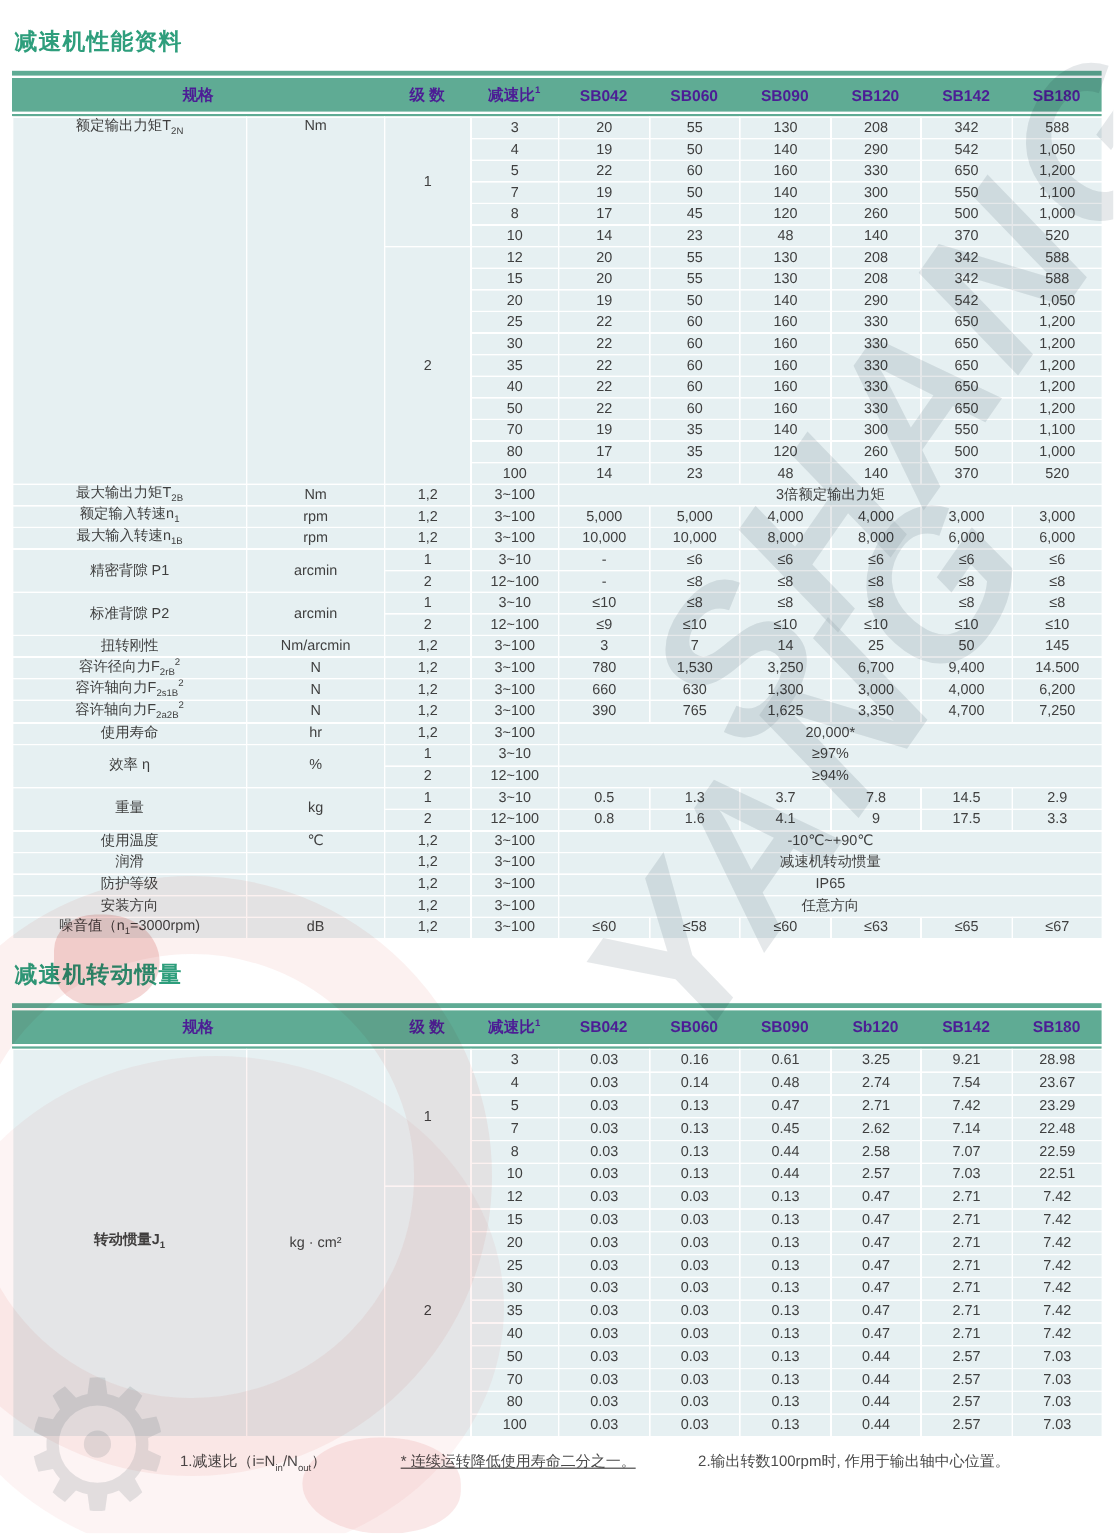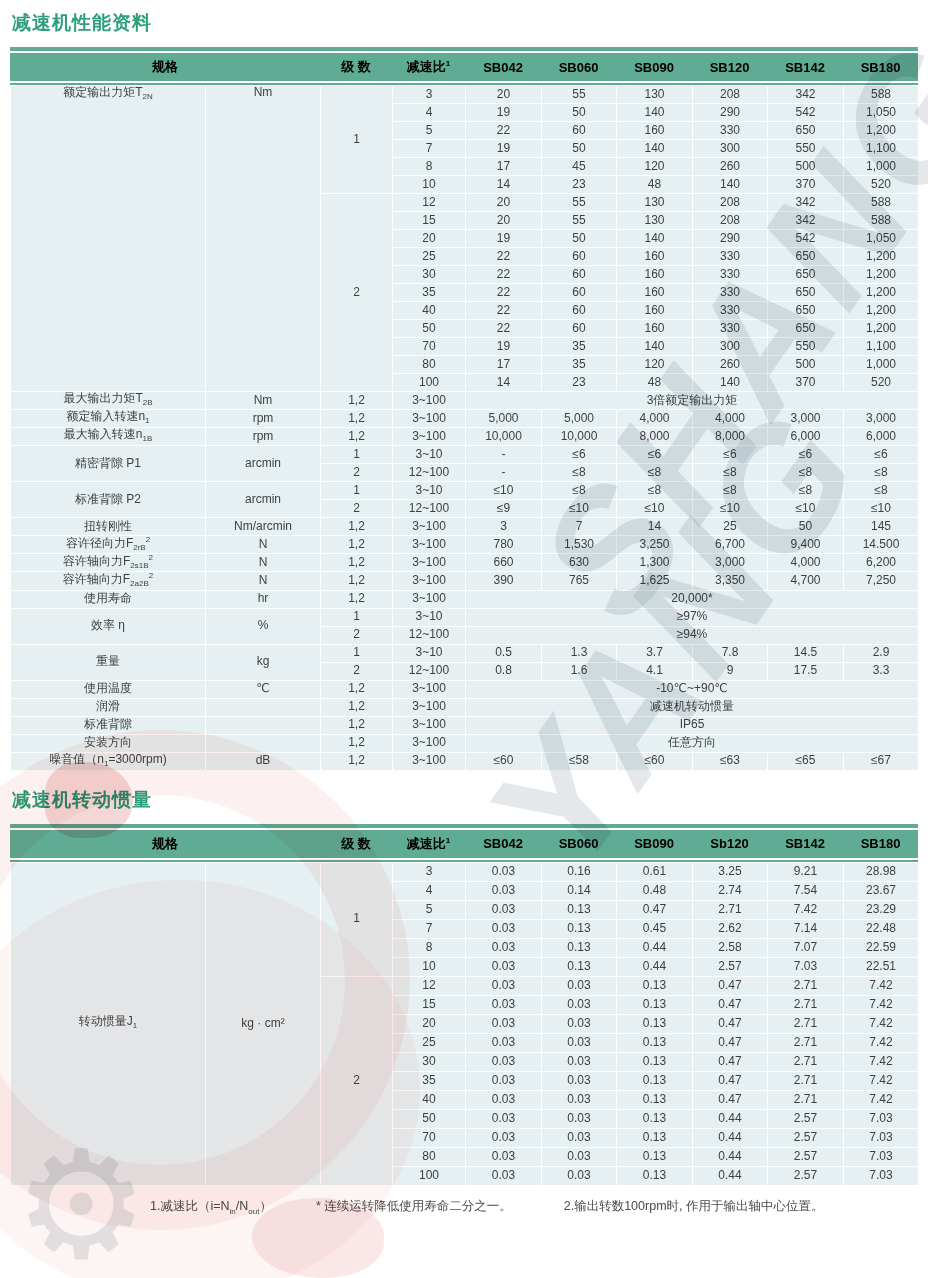--- a/index.html
+++ b/index.html
@@ -1,42 +1,42 @@
 <!DOCTYPE html>
 <html><head>
 <meta charset="utf-8">
 <style>
   * { box-sizing: border-box; margin: 0; padding: 0; }
   html,body { background:#ffffff; }
   body { font-family: "Liberation Sans", "DejaVu Sans", sans-serif; }
   .page { position:relative; width:928px; height:1278px; background:#fff; overflow:hidden; }
-  .content { position:relative; z-index:1; padding:0 10px; }
+  .content { position:relative; z-index:1; padding:12px 10px; }
 
   .sec-title { font-size:19px; font-weight:bold; color:#2e9e7c; padding:10px 0 11px 2px; letter-spacing:1px; }
   .sec-title2 { padding-top:16px; }
 
   .rule-top { height:4px; background:#5fab94; margin-bottom:2px; }
-  .hdr { display:flex; height:28px; background:#5fab94; color:#000000; font-weight:bold; font-size:13px; align-items:center; }
+  .hdr { display:flex; height:28px; background:#5fab94; color:#4c1d95; font-weight:bold; font-size:13px; align-items:center; }
   .hdr .hc { text-align:center; }
   .hdr .hc sup { font-size:8px; font-weight:bold; }
   .rule-mid { height:2px; background:#5fab94; margin-top:2px; }
 
   table.grid { border-collapse:collapse; table-layout:fixed; width:908px; }
   table.grid td { border:1px solid #ffffff; background:#e6f0f2; font-size:12px; color:#3f3f3f;
                   text-align:center; height:18px; line-height:1.1; padding:0 2px; overflow:hidden; }
   table.grid.t2 td { height:19px; }
   td.lbl { text-align:left; padding-left:13px;margin-top:36px; }
-  td.lbl2 { text-align:left; padding-left:32px; }
+  td.lbl2 { text-align:left; padding-left:32px;font-weight:bold; }
   td.vtop { vertical-align:top; padding-top:72px; }
   sub { font-size:8px; }
   sup { font-size:8px; }
 
   .footnotes { position:relative; z-index:1; display:flex; font-size:12.5px; color:#4a4a4a; margin-top:12px; align-items:baseline; }
   .fn1 { margin-left:140px; }
-  .fn2 { margin-left:44px; }
+  .fn2 { margin-left:62px;text-decoration:underline; }
   .fn3 { margin-left:52px; }
 
   
   .wm { position:absolute; inset:0; z-index:5; pointer-events:none; mix-blend-mode:multiply; overflow:hidden; }
   .wm-word { position:absolute; font-weight:bold; font-style:italic; letter-spacing:8px;
              color:rgba(170,180,186,0.30); font-size:170px; white-space:nowrap; }
   .wm-shang { left:440px; top:230px; transform:rotate(-55deg); }
   .wm-yang  { left:420px; top:540px; transform:rotate(-55deg); }
   .wm-ring { position:absolute; left:-90px; top:730px; width:500px; height:500px; border-radius:50%;
              border:65px solid rgba(221,116,112,0.10); }
@@ -424,21 +424,21 @@
               <td colspan="6">-10℃~+90℃</td>
             </tr>
             <tr>
               <td class="lbl" rowspan="1">润滑</td>
               <td rowspan="1"></td>
               <td>1,2</td>
               <td>3~100</td>
               <td colspan="6">减速机转动惯量</td>
             </tr>
             <tr>
-              <td class="lbl" rowspan="1">标准背隙</td>
+              <td class="lbl" rowspan="1">防护等级</td>
               <td rowspan="1"></td>
               <td>1,2</td>
               <td>3~100</td>
               <td colspan="6">IP65</td>
             </tr>
             <tr>
               <td class="lbl" rowspan="1">安装方向</td>
               <td rowspan="1"></td>
               <td>1,2</td>
               <td>3~100</td>

